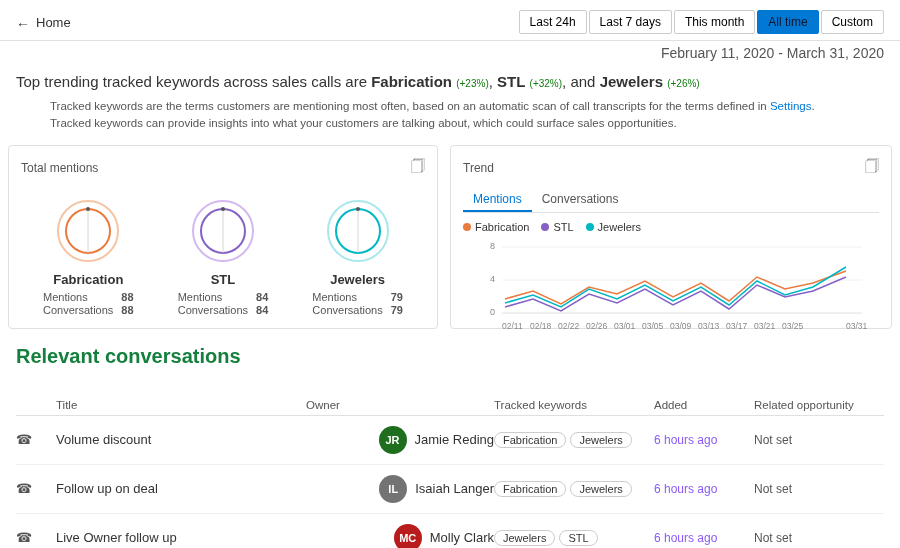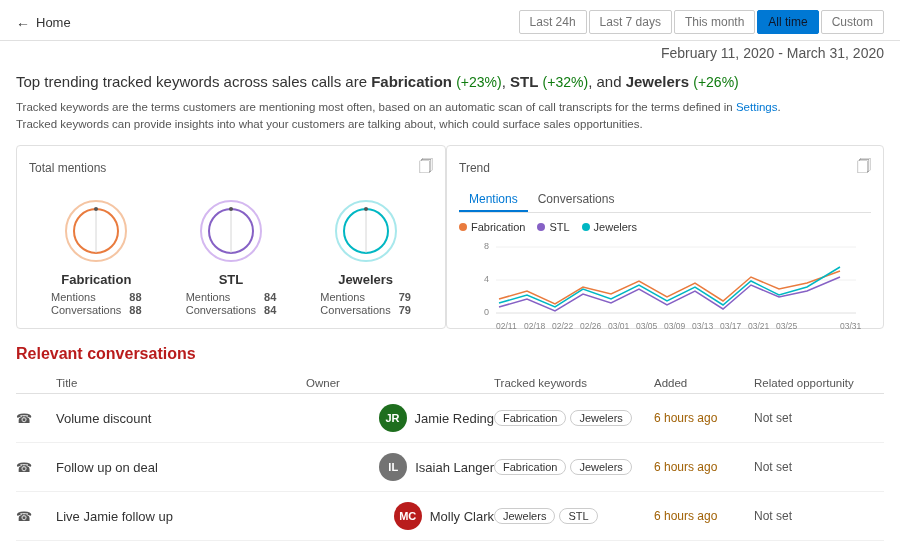--- a/index.html
+++ b/index.html
@@ -3,36 +3,36 @@
   <meta charset="utf-8">
   <style>
     * { box-sizing: border-box; margin: 0; padding: 0; }
     body { font-family: 'Segoe UI', Arial, sans-serif; font-size: 13px; color: #333; background: #fff; width: 900px; height: 548px; overflow: hidden; }
 
     
     .header { display: flex; justify-content: space-between; align-items: center; padding: 10px 16px 6px; border-bottom: 1px solid #e0e0e0; }
     .back-link { display: flex; align-items: center; gap: 6px; color: #333; font-size: 13px; cursor: pointer; }
     .back-arrow { font-size: 14px; }
     .time-filters { display: flex; gap: 2px; }
-    .time-btn { padding: 4px 10px; border: 1px solid #ccc; background: #fff; font-size: 12px; cursor: pointer; color: #737373; border-radius: 2px; }
+    .time-btn { padding: 4px 10px; border: 1px solid #ccc; background: #fff; font-size: 12px; cursor: pointer; color: #000000; border-radius: 2px; }
     .time-btn.active { background: #0078d4; color: #0f172a; border-color: #0078d4; }
 
     
     .date-range { text-align: right; padding: 4px 16px; font-size: 14px; color: #555; }
 
     
     .headline-section { padding: 6px 16px 4px; }
     .headline { font-size: 15px; color: #333; line-height: 1.4; }
     .keyword-bold { font-weight: 700; }
-    .pct-green { color: #107c10; font-weight: 400; font-size: 14px; }
-    .description { font-size: 11.5px; color: #555; line-height: 1.5; margin-top: 6px; }
+    .pct-green { color: #107c10; font-weight: 400; font-size: 10px; }
+    .description { font-size: 11.5px; color: #555; line-height: 1.5; margin-top: 6px; margin-left: 34px; }
     .settings-link { color: #0078d4; text-decoration: none; }
 
     
-    .panels { display: flex; gap: 0; padding: 8px 16px; height: 200px; }
+    .panels { display: flex; gap: 12px; padding: 8px 8px; height: 200px; }
 
     
     .panel { border: 1px solid #e0e0e0; border-radius: 4px; background: #fff; padding: 10px 12px; }
     .panel-title { font-size: 12px; color: #555; margin-bottom: 8px; display: flex; justify-content: space-between; align-items: center; }
     .mentions-panel { flex: 0 0 430px; }
     .trend-panel { flex: 1; }
 
     
     .circles-row { display: flex; justify-content: space-around; align-items: center; padding: 8px 0 4px; }
     .circle-item { display: flex; flex-direction: column; align-items: center; }
@@ -44,32 +44,32 @@
     
     .trend-tabs { display: flex; gap: 0; border-bottom: 1px solid #e0e0e0; margin-bottom: 8px; }
     .trend-tab { padding: 4px 10px; font-size: 12px; cursor: pointer; color: #555; border-bottom: 2px solid transparent; }
     .trend-tab.active { color: #0078d4; border-bottom: 2px solid #0078d4; }
     .legend { display: flex; gap: 12px; margin-bottom: 6px; }
     .legend-item { display: flex; align-items: center; gap: 4px; font-size: 11px; color: #333; }
     .legend-dot { width: 8px; height: 8px; border-radius: 50%; }
 
     
     .conversations-section { padding: 8px 16px 0; }
-    .section-title { font-size: 16px; font-weight: 600; color: #b91c1c; margin-bottom: 10px; }
+    .section-title { font-size: 20px; font-weight: 600; color: #15803d; margin-bottom: 27px; }
     .table-header { display: grid; grid-template-columns: 40px 250px 1fr 160px 100px 130px; font-size: 11.5px; color: #555; padding: 4px 0; border-bottom: 1px solid #e0e0e0; }
     .table-row { display: grid; grid-template-columns: 40px 250px 1fr 160px 100px 130px; padding: 10px 0; border-bottom: 1px solid #f0f0f0; align-items: center; }
     .phone-icon { color: #555; font-size: 13px; }
     .owner-cell { display: flex; align-items: center; gap: 8px; justify-content: flex-end; }
     .avatar { width: 28px; height: 28px; border-radius: 50%; display: flex; align-items: center; justify-content: center; font-size: 11px; font-weight: 700; color: #fff; flex-shrink: 0; }
     .tags { display: flex; gap: 4px; flex-wrap: wrap; }
     .tag { border: 1px solid #ccc; border-radius: 12px; padding: 1px 8px; font-size: 11px; color: #333; background: #fff; }
     .col-title { font-size: 13px; color: #333; }
     .col-owner { }
     .col-keywords { }
-    .col-added { font-size: 12px; color: #a16207; }
+    .col-added { font-size: 12px; color: #8b5cf6; }
     .col-related { font-size: 12px; color: #555; }
   </style>
 </head>
 <body>
 
 <div class="header">
   <div class="back-link">
     <span class="back-arrow">←</span>
     <span>Home</span>
   </div>
@@ -245,21 +245,21 @@
     <div class="tags col-keywords">
       <span class="tag">Fabrication</span>
       <span class="tag">Jewelers</span>
     </div>
     <span class="col-added">6 hours ago</span>
     <span class="col-related">Not set</span>
   </div>
 
   <div class="table-row">
     <span class="phone-icon">☎</span>
-    <span class="col-title">Live Jamie follow up</span>
+    <span class="col-title">Live Owner follow up</span>
     <div class="owner-cell col-owner">
       <div class="avatar" style="background:#b91c1c;">MC</div>
       <span>Molly Clark</span>
     </div>
     <div class="tags col-keywords">
       <span class="tag">Jewelers</span>
       <span class="tag">STL</span>
     </div>
     <span class="col-added">6 hours ago</span>
     <span class="col-related">Not set</span>

